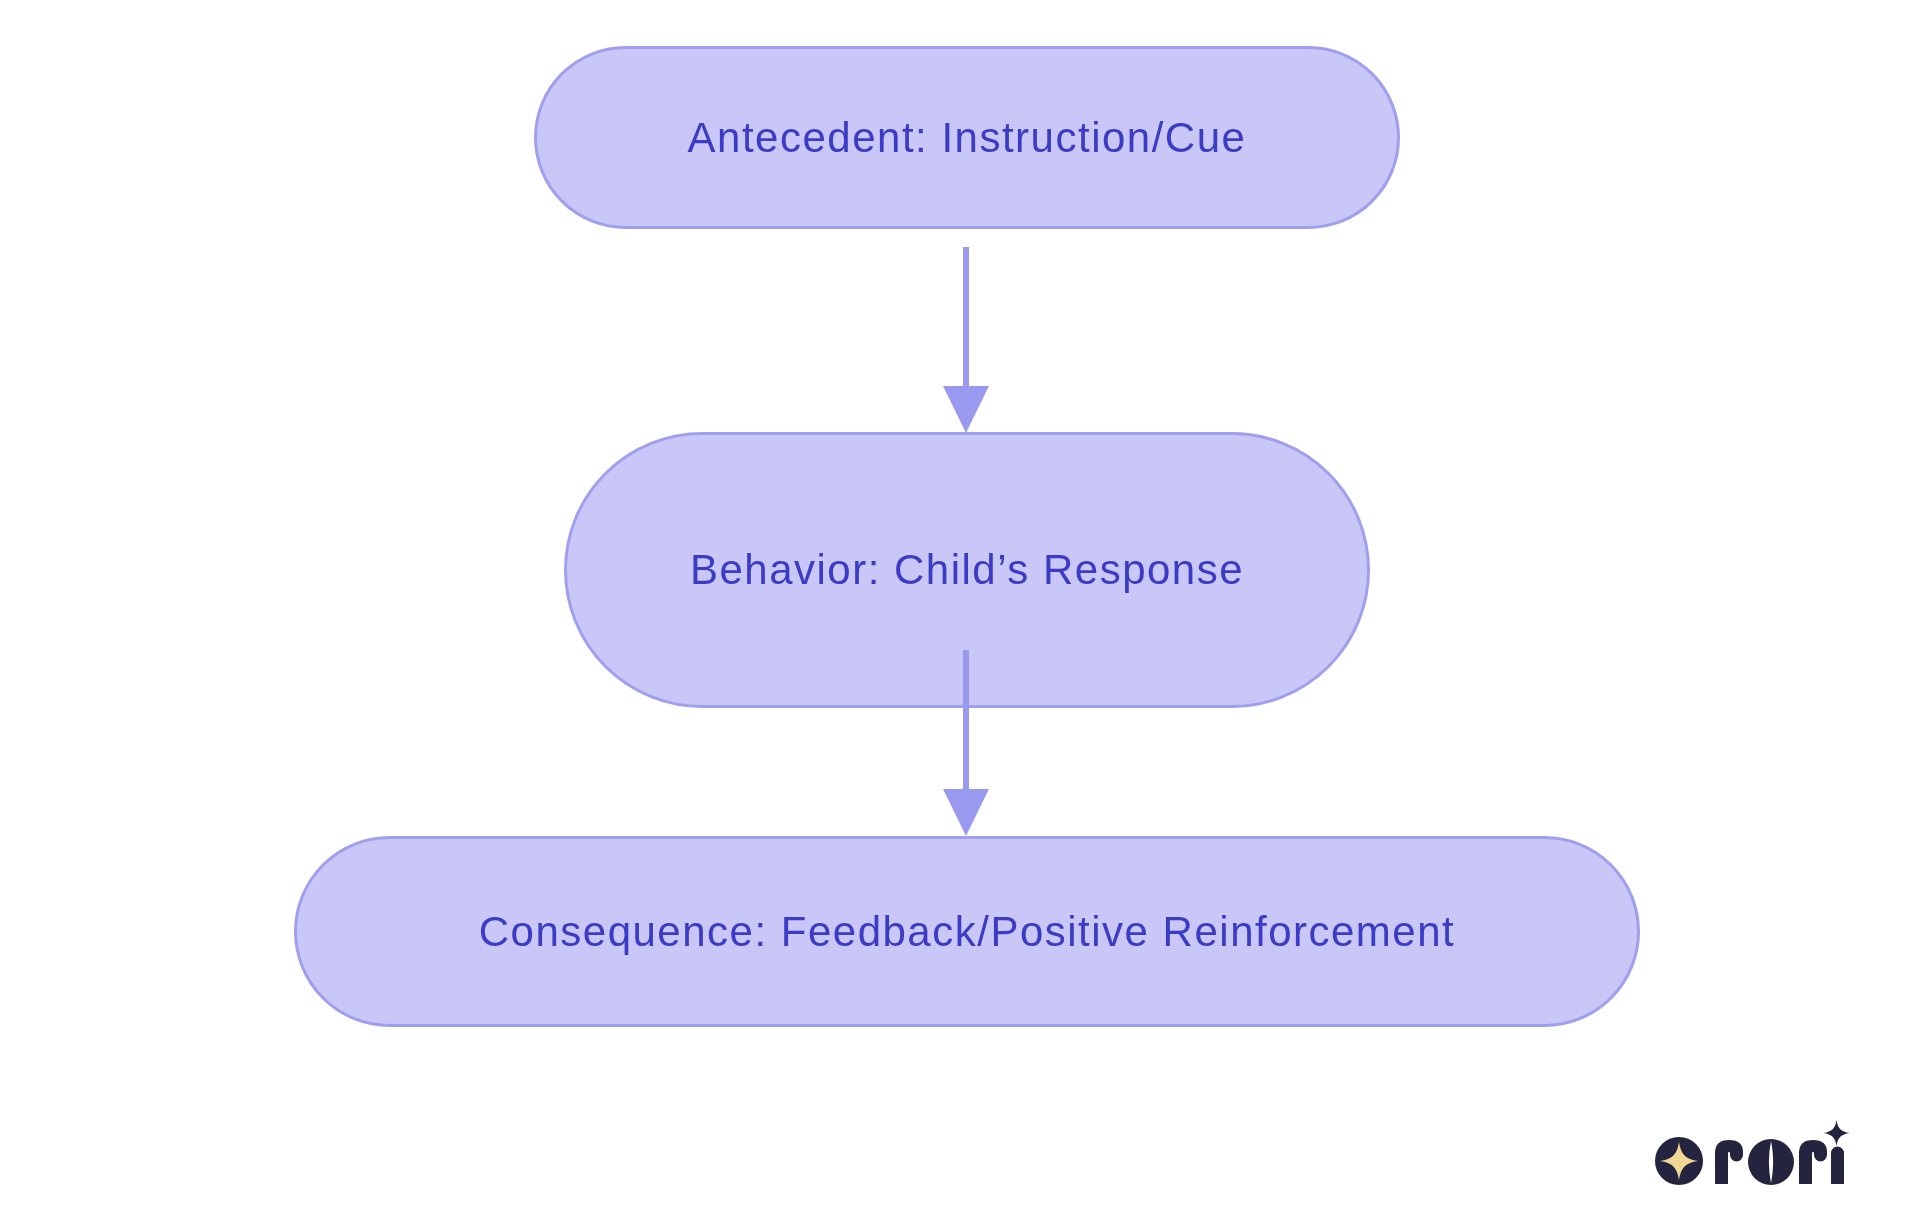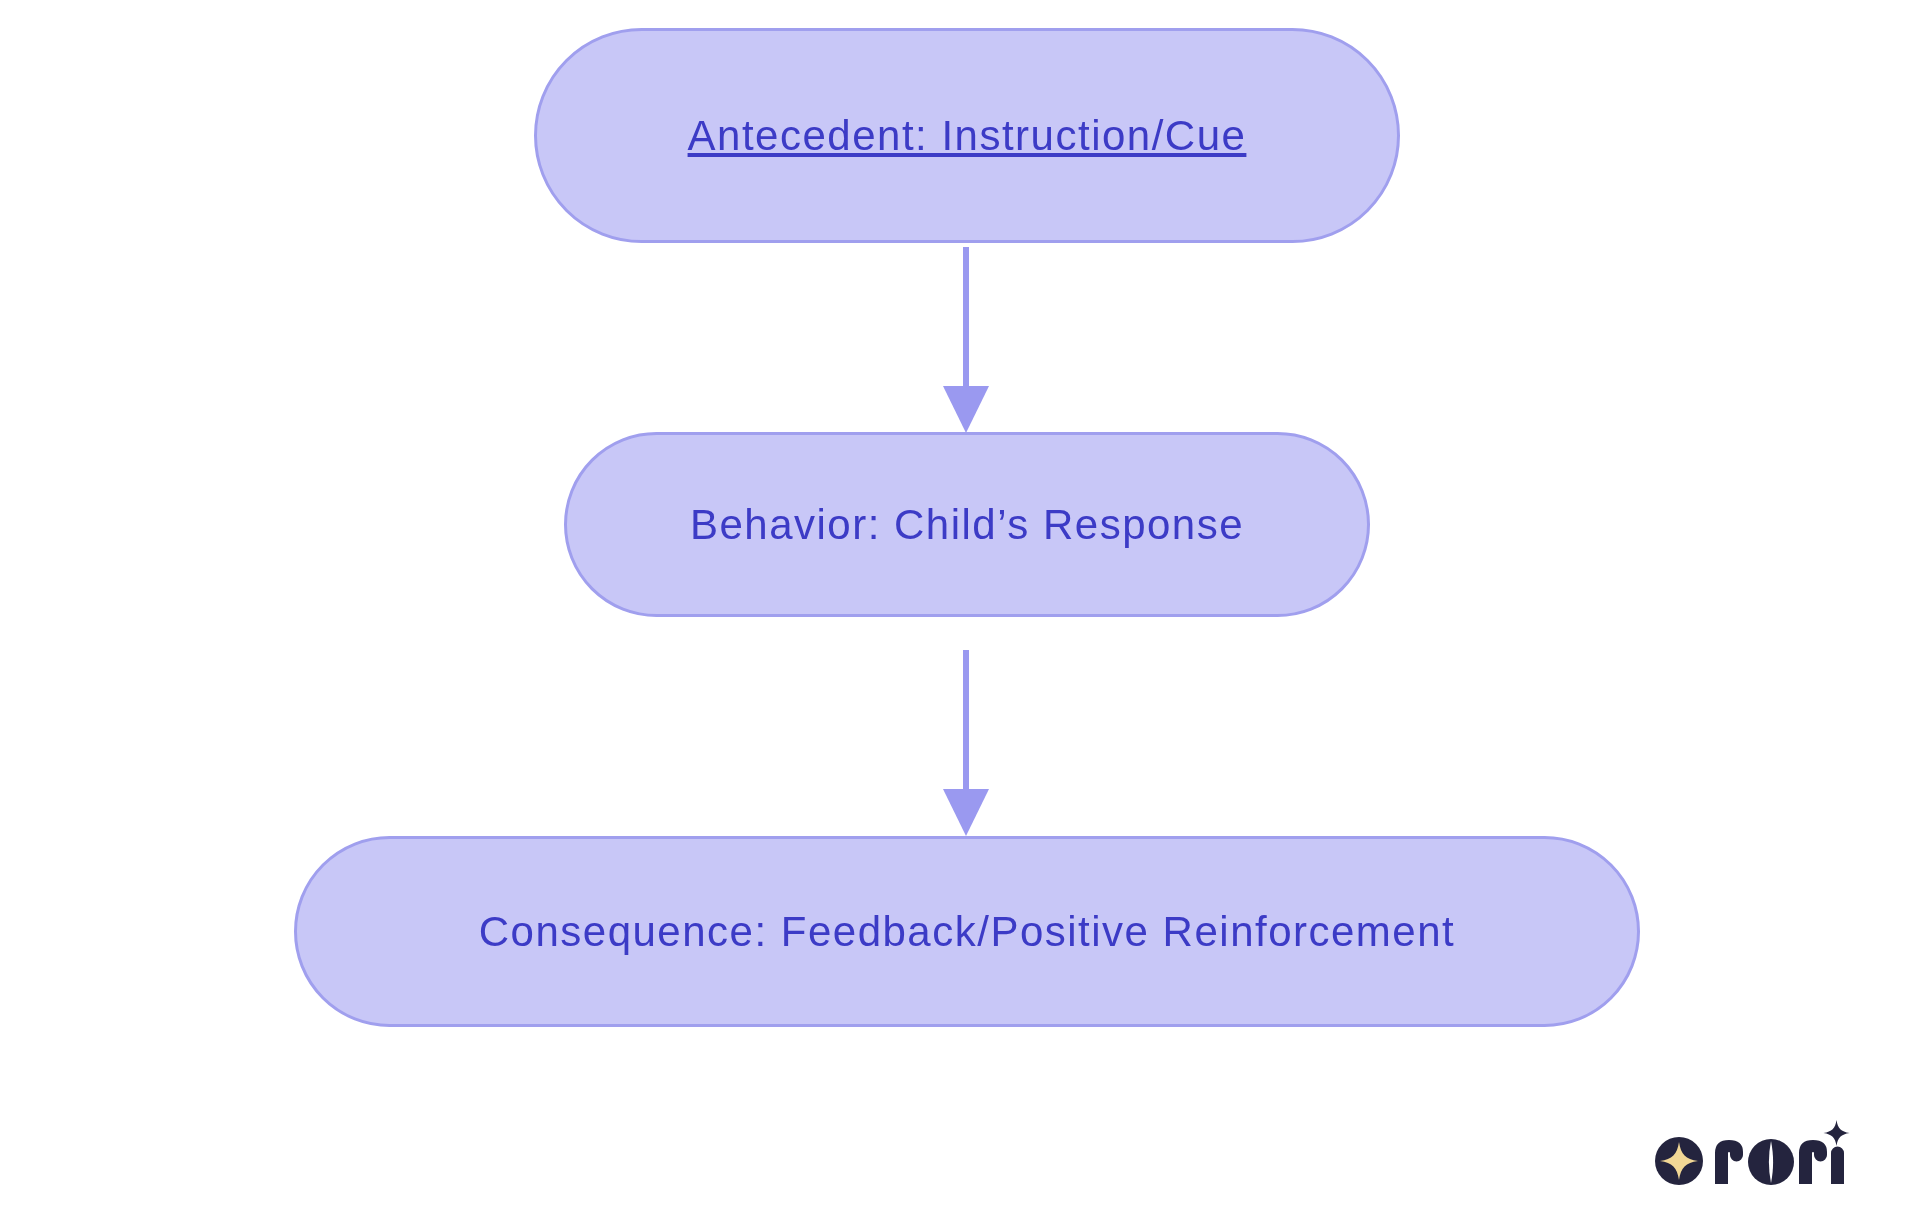--- a/index.html
+++ b/index.html
@@ -27,22 +27,22 @@
     border-radius:999px;
     display:flex;
     align-items:center;
     justify-content:center;
     color:var(--node-text);
     font-size:42px;
     letter-spacing:1.5px;
     text-align:center;
     white-space:nowrap;
   }
-  #node-antecedent{left:534px;top:28px;width:866px;height:215px;text-decoration:underline;}
-  #node-behavior{left:564px;top:432px;width:806px;height:185px;}
+  #node-antecedent{left:534px;top:46px;width:866px;height:183px;}
+  #node-behavior{left:564px;top:432px;width:806px;height:276px;}
   #node-consequence{left:294px;top:836px;width:1346px;height:191px;}
 
   .arrow-line{
     position:absolute;
     width:6px;
     background:var(--arrow);
     transform:translateX(-50%);
   }
   .arrow-head{
     position:absolute;

